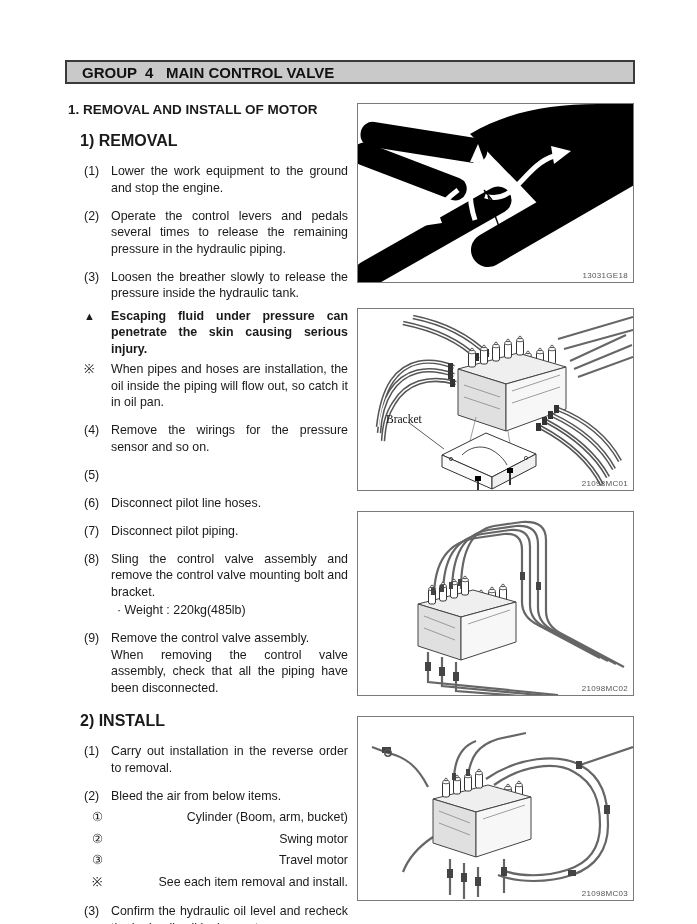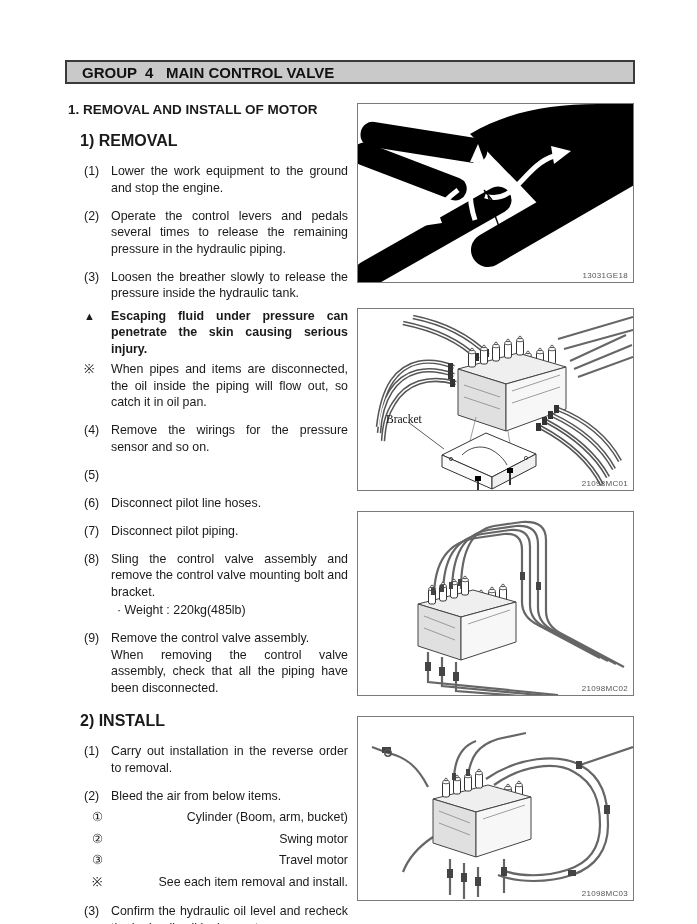--- a/index.html
+++ b/index.html
@@ -65,21 +65,21 @@
       <span class="num">(3)</span>
       <div class="txt">Loosen the breather slowly to release the pressure inside the hydraulic tank.</div>
     </div>
 
     <div class="step" style="margin-bottom:4px;">
       <span class="num wicon">▲</span>
       <div class="txt bold">Escaping fluid under pressure can penetrate the skin causing serious injury.</div>
     </div>
     <div class="step">
       <span class="num">※</span>
-      <div class="txt">When pipes and items are disconnected, the oil inside the piping will flow out, so catch it in oil pan.</div>
+      <div class="txt">When pipes and hoses are installation, the oil inside the piping will flow out, so catch it in oil pan.</div>
     </div>
 
     <div class="step">
       <span class="num">(4)</span>
       <div class="txt">Remove the wirings for the pressure sensor and so on.</div>
     </div>
     <div class="step">
       <span class="num">(5)</span>
     </div>
     <div class="step">

